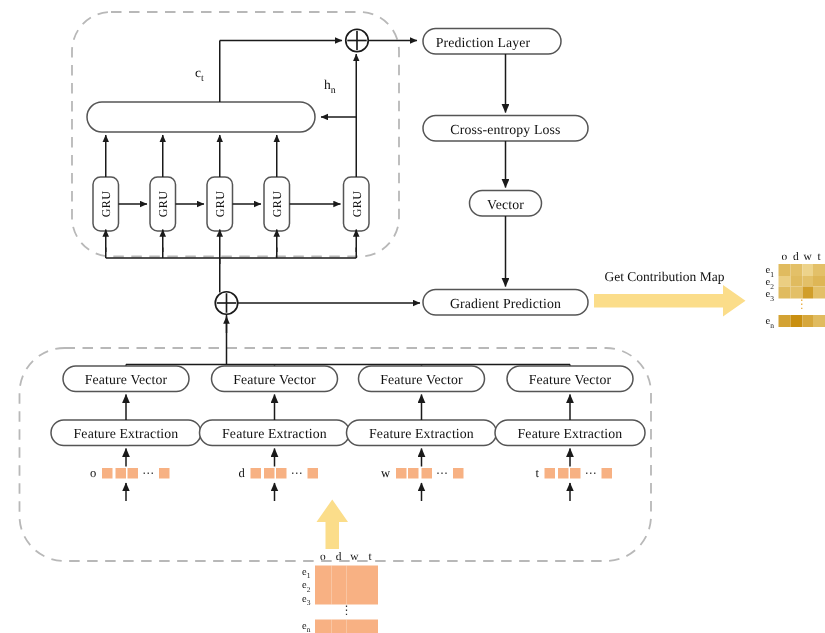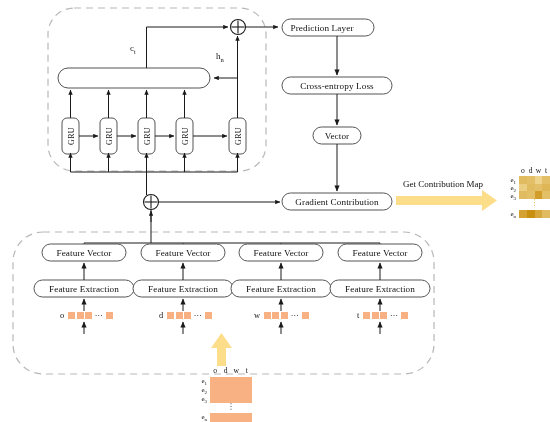--- a/index.html
+++ b/index.html
@@ -204,21 +204,21 @@
   <div class="math-lbl" style="left:130px;top:43px;">
     <span>c</span><sub>t</sub>
   </div>
   <div class="math-lbl" style="left:216px;top:51px;">
     <span>h</span><sub>n</sub>
   </div>
 
   <div class="node-label" style="left:282px;top:19px;width:80px;height:17px;">Prediction Layer</div>
   <div class="node-label" style="left:282px;top:77px;width:110px;height:17px;">Cross-entropy Loss</div>
   <div class="node-label" style="left:313px;top:127px;width:48px;height:17px;">Vector</div>
-  <div class="node-label" style="left:282px;top:193px;width:110px;height:17px;">Gradient Contribution</div>
+  <div class="node-label" style="left:282px;top:193px;width:110px;height:17px;">Gradient Prediction</div>
 
   <div class="plain-text" style="left:403px;top:179px;font-size:9px;">Get Contribution Map</div>
 
   <div class="node-label" style="left:42px;top:244px;width:84px;height:17px;">Feature Vector</div>
   <div class="node-label" style="left:141px;top:244px;width:84px;height:17px;">Feature Vector</div>
   <div class="node-label" style="left:239px;top:244px;width:84px;height:17px;">Feature Vector</div>
   <div class="node-label" style="left:338px;top:244px;width:84px;height:17px;">Feature Vector</div>
 
   <div class="node-label" style="left:34px;top:280px;width:100px;height:17px;">Feature Extraction</div>
   <div class="node-label" style="left:133px;top:280px;width:100px;height:17px;">Feature Extraction</div>

